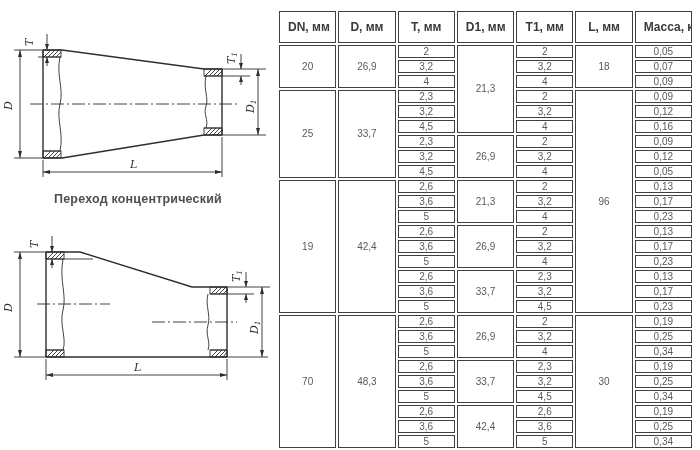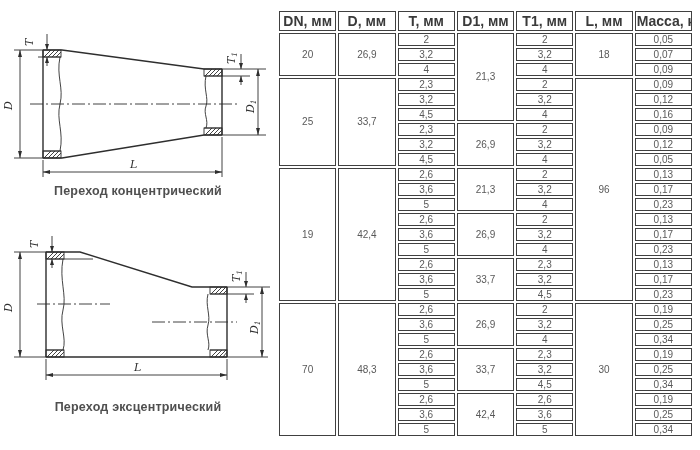--- a/index.html
+++ b/index.html
@@ -5,34 +5,34 @@
   html,body{margin:0;padding:0;background:#ffffff;}
   .page{position:relative;width:700px;height:450px;background:#ffffff;overflow:hidden;
         font-family:"Liberation Sans",sans-serif;}
   
   .diagrams-panel{position:absolute;left:0;top:0;width:276px;height:450px;}
   .diag-svg{position:absolute;left:0;display:block;}
   #diag1{top:0;}
   #diag2{top:228px;}
   .diagram-caption{position:absolute;left:0;width:276px;text-align:center;
         font-size:12.5px;font-weight:600;color:#4f4f4f;letter-spacing:.2px;}
-  #caption1{top:184px;}
+  #caption1{top:192px;}
   #caption2{top:400px;}
   .drawline{stroke:#2e2e2e;fill:none;}
   .thick{stroke-width:1.4;}
   .thin{stroke-width:0.9;}
   .centerline{stroke:#2e2e2e;stroke-width:0.9;stroke-dasharray:13 3 2 3;fill:none;}
   .arrowhead{fill:#2e2e2e;stroke:none;}
   .dim-text{font-family:"DejaVu Serif",serif;font-style:italic;font-size:11px;fill:#2e2e2e;}
   .dim-sub{font-size:7.5px;}
   
   .table-panel{position:absolute;left:277px;top:9px;width:417px;}
   table.spec{border-collapse:separate;border-spacing:2px;width:417px;table-layout:fixed;}
   table.spec th{border:1px solid #404040;background:#ffffff;color:#3a3a3a;
-        font-size:14px;font-weight:bold;height:13px;padding:1px;text-align:center;
+        font-size:12px;font-weight:bold;height:13px;padding:8px;text-align:center;
         white-space:nowrap;overflow:hidden;}
   table.spec td{border:1px solid #404040;background:#ffffff;color:#595959;
         font-size:10px;height:11px;line-height:1;padding:0;text-align:center;
         vertical-align:middle;white-space:nowrap;}
 </style>
 </head>
 <body>
 
 <div class="page">
 
@@ -138,21 +138,20 @@
         <polygon class="arrowhead" points="262,357 260,350 264,350"></polygon>
         <text class="dim-text" transform="translate(258,334) rotate(-90)"><tspan>D</tspan><tspan class="dim-sub" dy="2">1</tspan></text>
       </g>
       <g>
         <path class="drawline thin" d="M46,359 L46,380 M227,359 L227,380 M46,375 L227,375"></path>
         <polygon class="arrowhead" points="46,375 53,373 53,377"></polygon>
         <polygon class="arrowhead" points="227,375 220,373 220,377"></polygon>
         <text class="dim-text" x="134" y="371">L</text>
       </g>
     </svg>
-    <div class="diagram-caption" id="caption2">Переход эксцентрический</div>
   </div>
 
   <div class="table-panel">
     <table class="spec">
       <thead>
         <tr>
             <th>DN, мм</th>
             <th>D, мм</th>
             <th>T, мм</th>
             <th>D1, мм</th>

